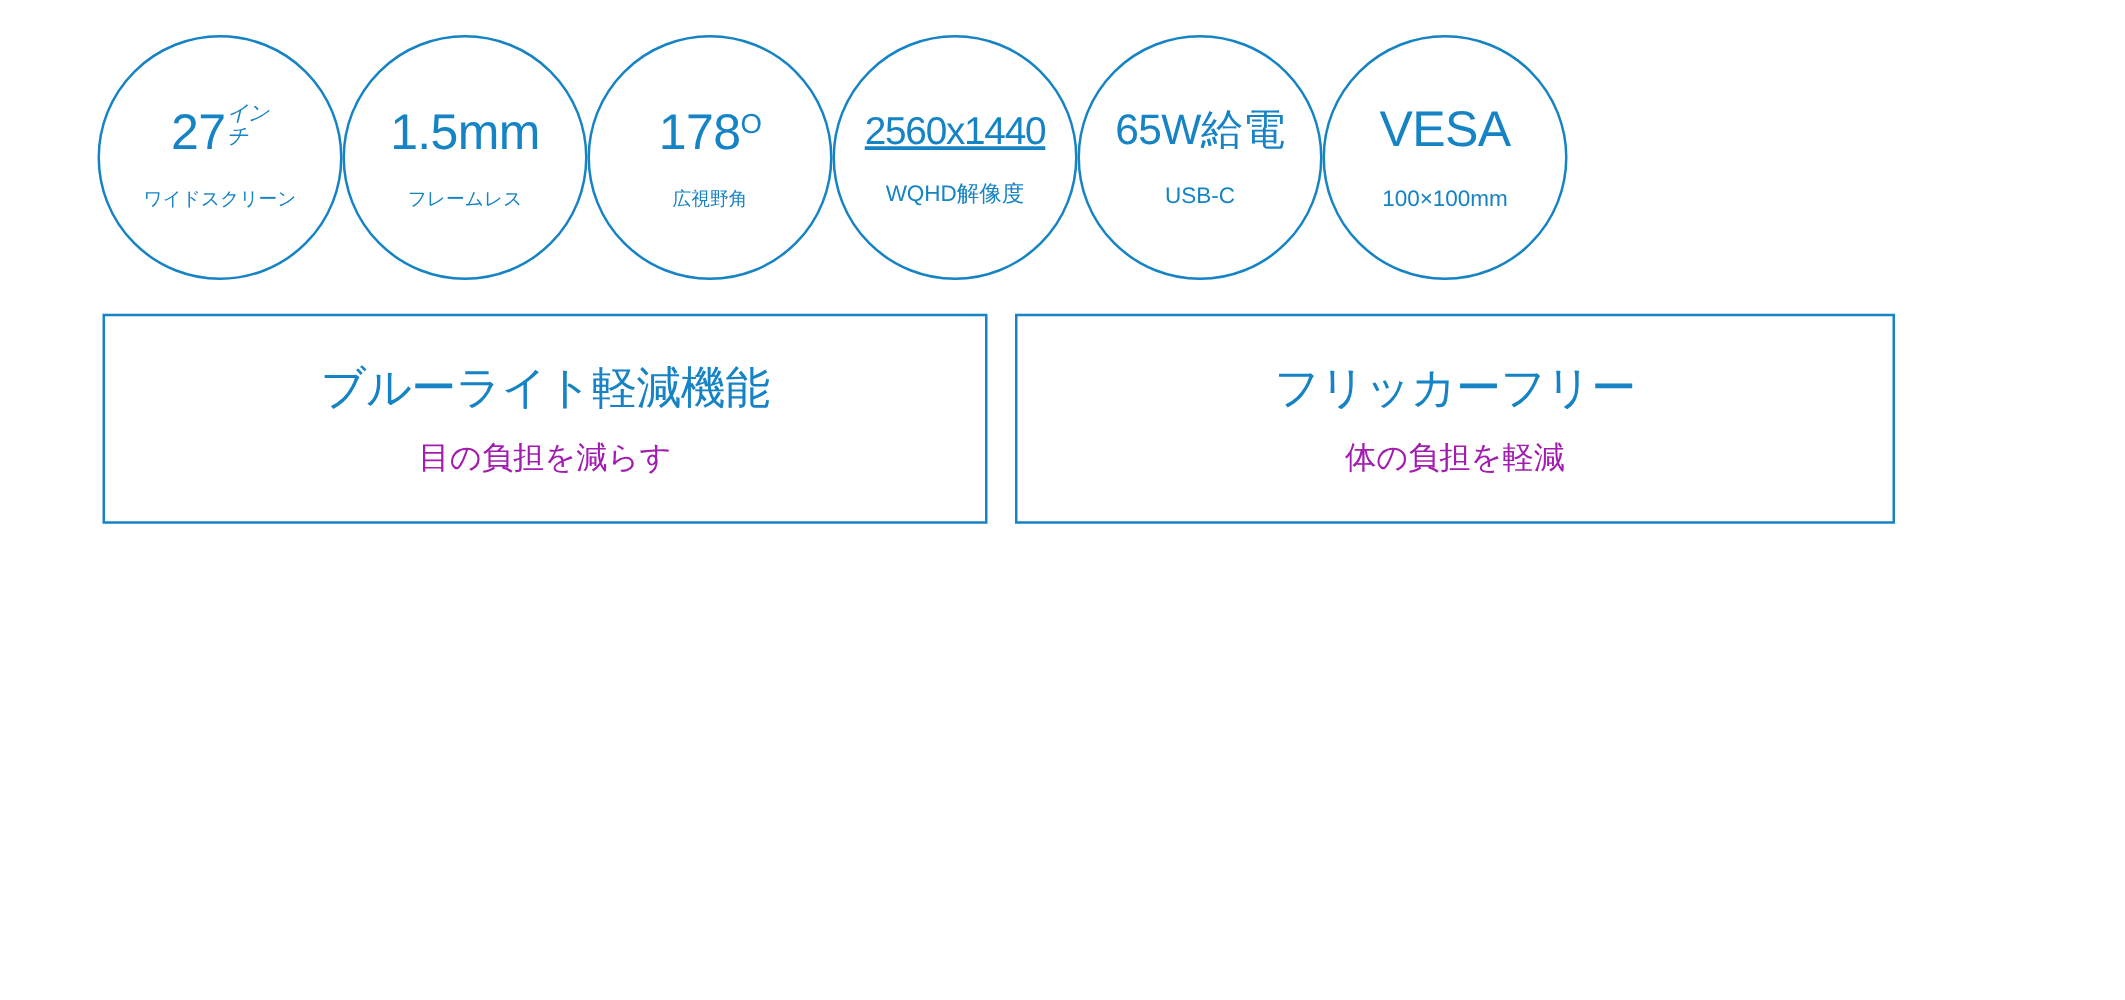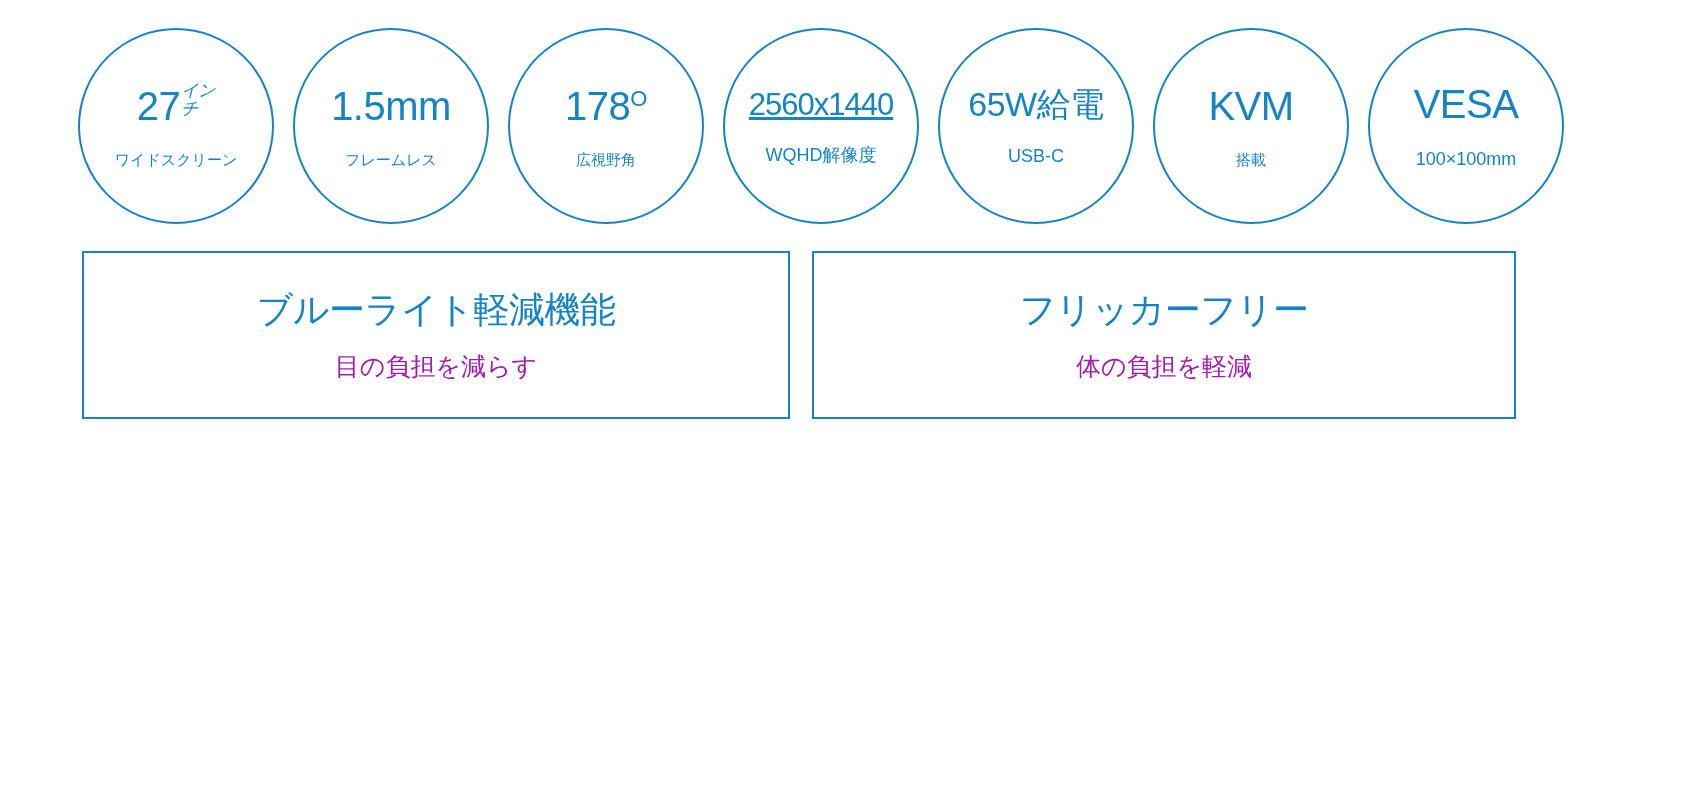--- a/index.html
+++ b/index.html
@@ -23,21 +23,20 @@
 
   
   .badge-row {
     position: absolute;
     left: 78px;
     top: 28px;
     width: 1560px;
     height: 200px;
     display: flex;
     align-items: flex-start;
-    gap: 19px;
   }
   .badge {
     position: relative;
     width: 196px;
     height: 196px;
     border: 2.5px solid #1683c4;
     border-radius: 50%;
     box-sizing: border-box;
     flex: 0 0 auto;
     display: flex;
@@ -155,24 +154,20 @@
     <div class="badge">
       <div class="badge-main small">2560x1440</div>
       <div class="badge-sub tiny">WQHD解像度</div>
     </div>
 
     <div class="badge">
       <div class="badge-main medium">65W給電</div>
       <div class="badge-sub tiny">USB-C</div>
     </div>
 
-    <div class="badge">
-      <div class="badge-main">KVM</div>
-      <div class="badge-sub">搭載</div>
-    </div>
 
     <div class="badge">
       <div class="badge-main">VESA</div>
       <div class="badge-sub tiny">100×100mm</div>
     </div>
 
   </div>
 
   <div class="box" id="box-bluelight">
     <div class="box-title">ブルーライト軽減機能</div>

